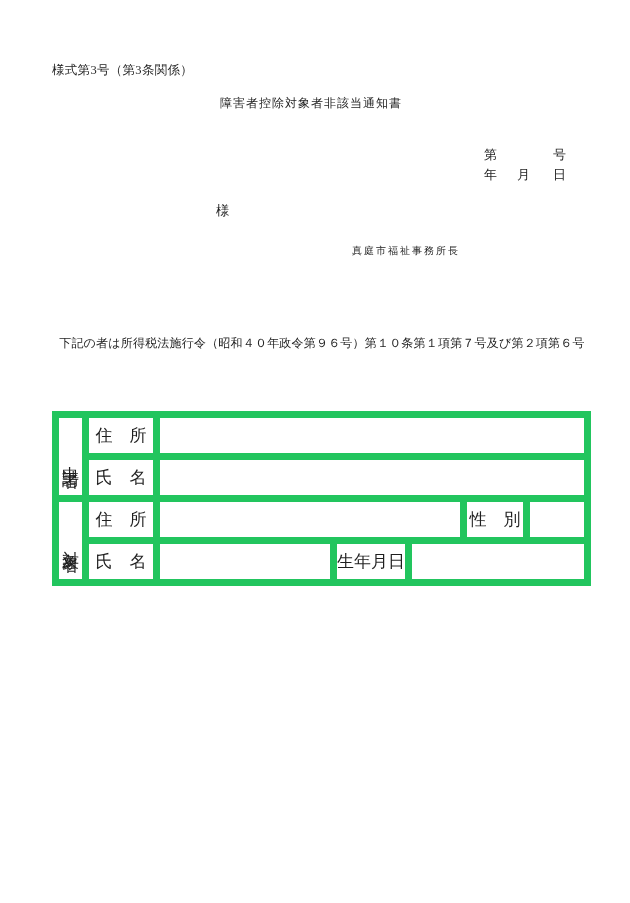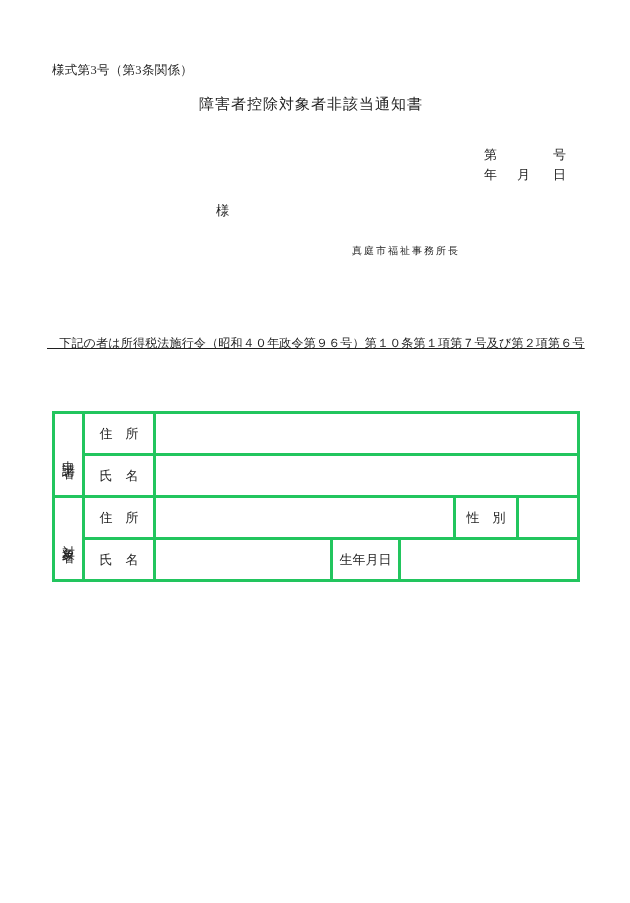--- a/index.html
+++ b/index.html
@@ -11,21 +11,21 @@
     font-family: "Liberation Serif", "DejaVu Serif", serif;
     color: #1f1f1f;
     overflow: hidden;
   }
   .form-number {
     position: absolute; left: 52px; top: 62px;
     font-size: 12.5px; letter-spacing: 0.3px; white-space: pre;
   }
   .doc-title {
     position: absolute; left: 0; top: 95px; width: 622px;
-    text-align: center; font-size: 15px; letter-spacing: 1px; white-space: pre;
+    text-align: center; font-size: 12px; letter-spacing: 1px; white-space: pre;
   }
   .issue-line {
     position: absolute; left: 484px; top: 145px;
     font-size: 13px; display: flex; align-items: baseline; white-space: pre;
   }
   .issue-number-field { display: inline-block; width: 56px; height: 14px; }
   .date-line {
     position: absolute; left: 458px; top: 165px;
     font-size: 13px; display: flex; align-items: baseline; white-space: pre;
   }
@@ -38,27 +38,27 @@
   }
   .addressee-name-field { display: inline-block; width: 154px; height: 15px; }
   .issuer-line {
     position: absolute; left: 352px; top: 244px;
     font-size: 10px; letter-spacing: 2px; white-space: pre;
   }
   .body-text {
     position: absolute; left: 47px; top: 333px; width: 540px;
     font-size: 12px; line-height: 21.5px; letter-spacing: 0.2px;
   }
-  .body-text .line { white-space: pre; text-decoration: underline; }
+  .body-text .line { white-space: pre; }
 
   table.grid { border-collapse: collapse; table-layout: fixed; }
   table.grid td {
-    border: 3px solid #22c55e;
+    border: 7px solid #22c55e;
     padding: 0;
-    font-size: 13px;
+    font-size: 17px;
     vertical-align: middle;
     overflow: hidden;
   }
   .main-table { position: absolute; left: 52px; top: 411px; }
   .main-table tr { height: 42px; }
   .group-cell { text-align: center; }
   .vtext {
     display: inline-block;
     writing-mode: vertical-rl;
     text-orientation: upright;

